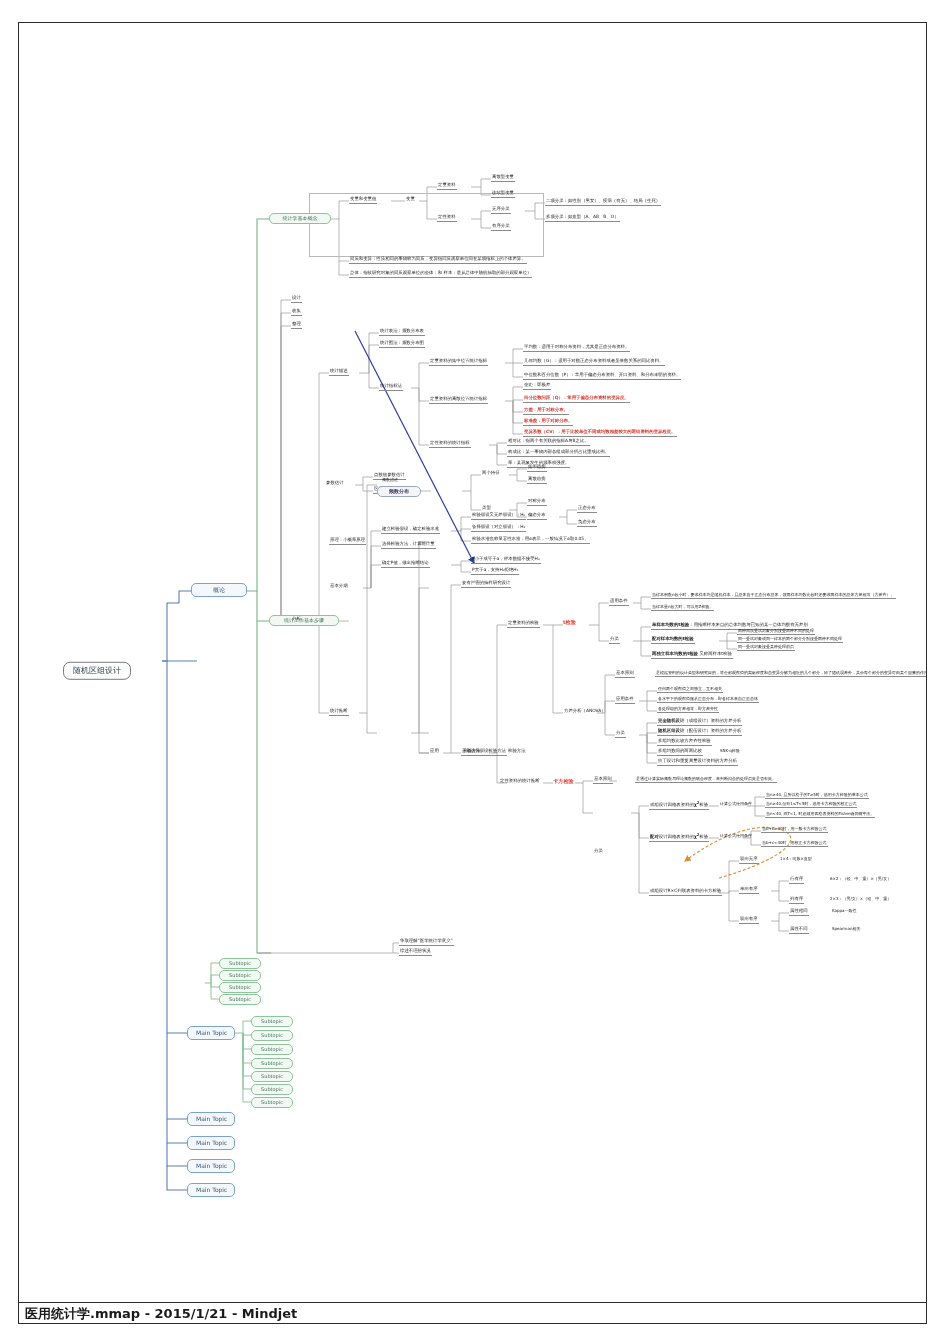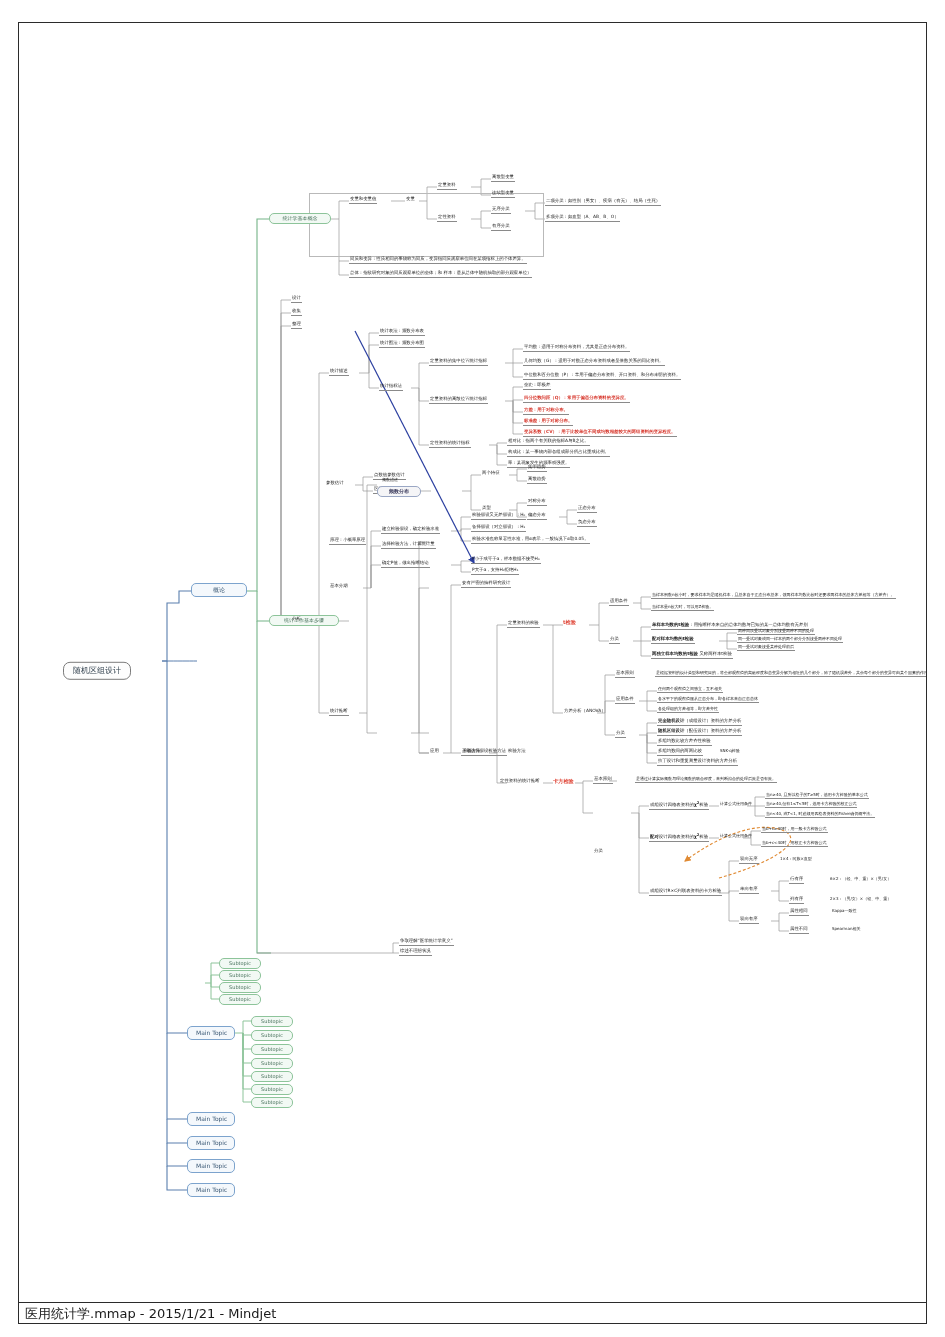--- a/index.html
+++ b/index.html
@@ -25,20 +25,21 @@
   }
   #footer {
     position: absolute;
     left: 18px; top: 1302px;
     width: 909px; height: 22px;
     border-top: 1px solid #2b2b2b;
     border-left: 1px solid #2b2b2b;
     border-right: 1px solid #2b2b2b;
     border-bottom: 1px solid #2b2b2b;
     background: #fff;
+    font-weight: bold;
   }
   #footer-label {
     position: absolute;
     left: 6px; top: 2px;
     font-size: 13px; color: #1a1a1a;
     white-space: nowrap;
   }
   svg.links { position: absolute; left:0; top:0; width:909px; height:1280px; pointer-events:none; }
 
   .node { position: absolute; white-space: nowrap; line-height: 1.05; }

